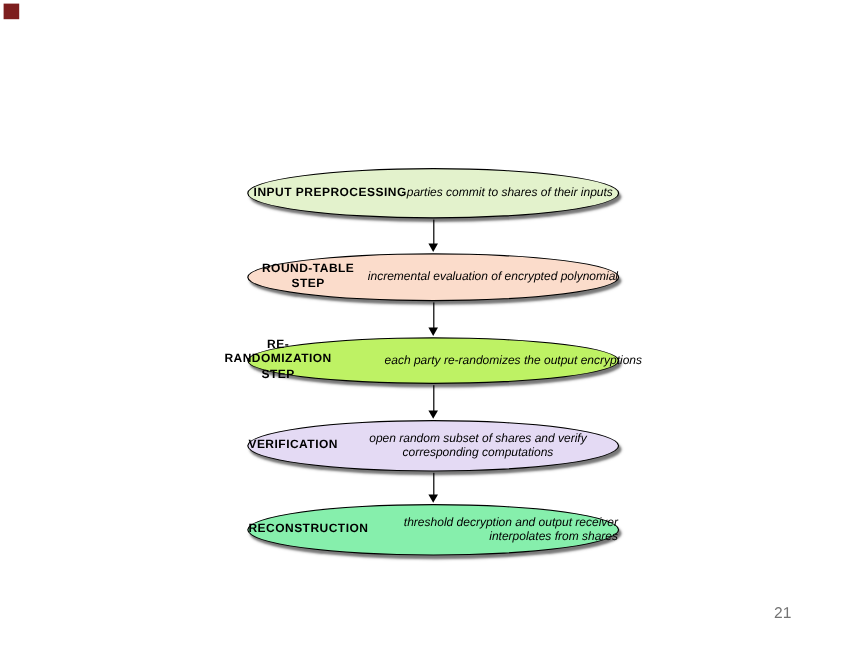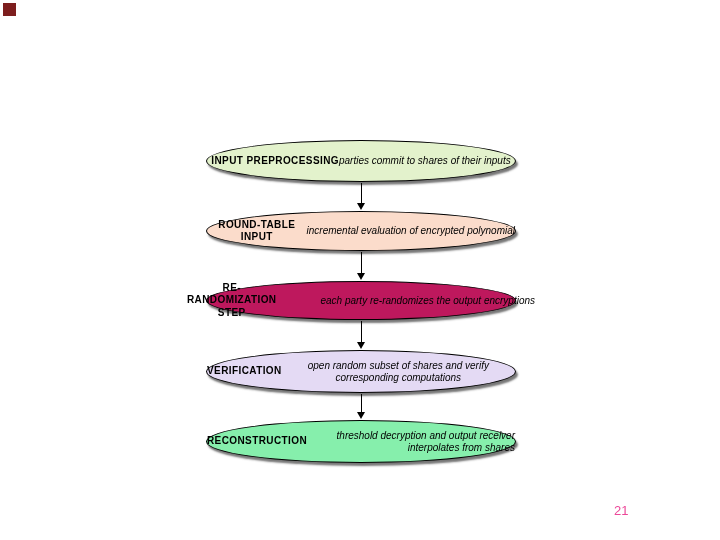--- a/index.html
+++ b/index.html
@@ -31,21 +31,21 @@
   .a0 { top:183px; height:27px; }
   .a1 { top:252px; height:28px; }
   .a2 { top:321px; height:28px; }
   .a3 { top:394px; height:25px; }
   .arrow .shaft { position:absolute; left:4px; top:0; width:1px; height:calc(100% - 6px); background:#000; }
   .arrow .head {
     position:absolute; left:0; bottom:0; width:0; height:0;
     border-left:4.5px solid transparent; border-right:4.5px solid transparent;
     border-top:7px solid #000;
   }
-  .page-number { position:absolute; top:503px; left:614px; font-size:13px; color:#ec4899; }
+  .page-number { position:absolute; top:503px; left:645px; font-size:13px; color:#737373; }
 </style>
 </head>
 <body>
 
 <div class="slide">
 
   <div class="marker" style="background: rgb(125, 30, 30);"></div>
 
 
   <div>
@@ -54,30 +54,30 @@
       <div class="step-title">INPUT PREPROCESSING</div>
       <div class="step-subtitle">parties commit to shares of their inputs</div>
     </div>
 
     <div class="arrow a0">
       <div class="shaft" style="background: rgb(0, 0, 0);"></div>
       <div class="head" style="border-top-color: rgb(0, 0, 0);"></div>
     </div>
 
     <div class="step s1" style="background: rgb(251, 220, 203);">
-      <div class="step-title">ROUND-TABLE INPUT</div>
+      <div class="step-title">ROUND-TABLE STEP</div>
       <div class="step-subtitle">incremental evaluation of encrypted polynomial</div>
     </div>
 
     <div class="arrow a1">
       <div class="shaft" style="background: rgb(0, 0, 0);"></div>
       <div class="head" style="border-top-color: rgb(0, 0, 0);"></div>
     </div>
 
-    <div class="step s2" style="background: #be185d; gap: 44px;">
+    <div class="step s2" style="background: #bef264; gap: 44px;">
       <div class="step-title">RE-RANDOMIZATION STEP</div>
       <div class="step-subtitle">each party re-randomizes the output encryptions</div>
     </div>
 
     <div class="arrow a2">
       <div class="shaft" style="background: rgb(0, 0, 0);"></div>
       <div class="head" style="border-top-color: rgb(0, 0, 0);"></div>
     </div>
 
     <div class="step s3 wrap" style="background: rgb(228, 218, 244);">

